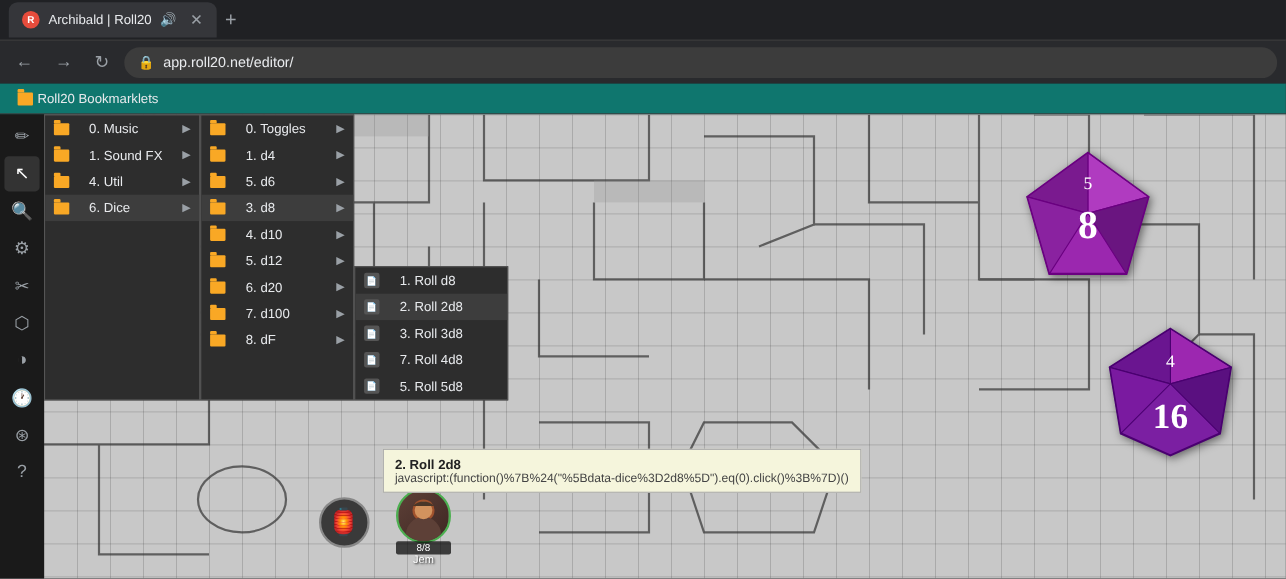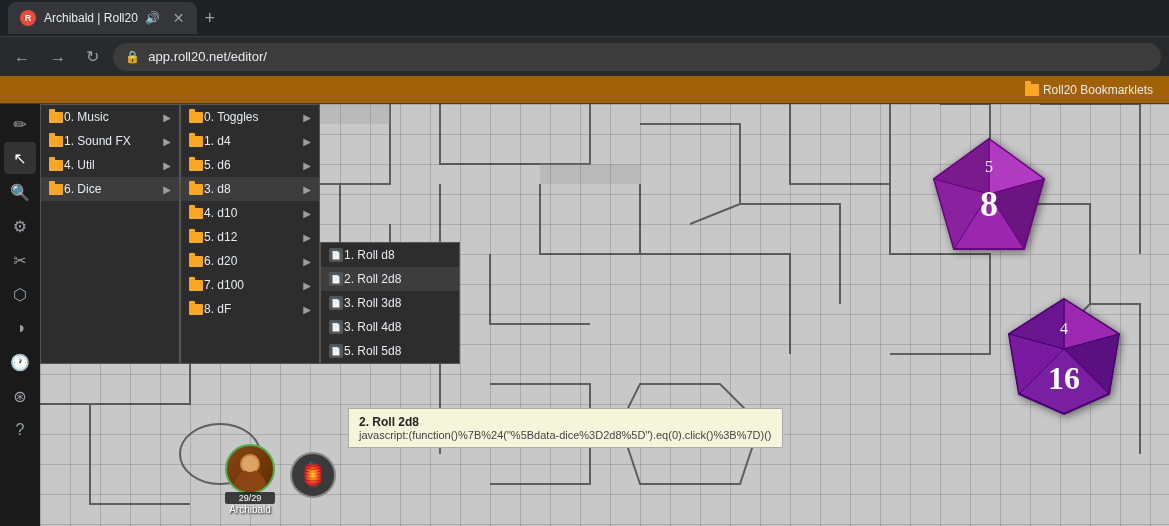--- a/index.html
+++ b/index.html
@@ -11,21 +11,21 @@
     .tab-sound { color: #9aa0a6; font-size: 12px; cursor: pointer; }
     .tab-close { color: #9aa0a6; font-size: 14px; cursor: pointer; margin-left: 4px; }
     .new-tab-btn { color: #9aa0a6; font-size: 18px; cursor: pointer; padding: 4px; }
 
     .nav-bar { display: flex; align-items: center; height: 40px; background: #292a2d; padding: 0 8px; gap: 8px; border-top: 1px solid #3c3c3c; }
     .nav-btn { color: #9aa0a6; font-size: 16px; cursor: pointer; padding: 4px 6px; border-radius: 50%; }
     .address-bar { flex: 1; background: #3c3c3c; border-radius: 20px; height: 28px; display: flex; align-items: center; padding: 0 12px; gap: 8px; }
     .address-icon { color: #9aa0a6; font-size: 12px; }
     .address-text { color: #e8eaed; font-size: 13px; }
 
-    .bookmarks-bar { display: flex; align-items: center; height: 28px; background: #a16207; padding: 0 8px; border-bottom: 1px solid #3c3c3c; justify-content: flex-end; }
+    .bookmarks-bar { display: flex; align-items: center; height: 28px; background: #0f766e; padding: 0 8px; border-bottom: 1px solid #3c3c3c; }
     .bookmark-item { display: flex; align-items: center; gap: 4px; padding: 2px 8px; color: #e8eaed; font-size: 12px; cursor: pointer; border-radius: 4px; }
     .bookmark-folder { width: 14px; height: 12px; background: #f9a825; border-radius: 1px; position: relative; }
     .bookmark-folder::before { content: ''; position: absolute; top: -3px; left: 0; width: 6px; height: 3px; background: #f9a825; border-radius: 1px 1px 0 0; }
 
     
     .main-content { display: flex; width: 100%; height: calc(526px - 104px); position: relative; }
 
     
     .game-canvas { flex: 1; background: #c8c8c8; position: relative; overflow: hidden; }
     .grid-bg {
@@ -40,21 +40,21 @@
 
     
     .left-toolbar { width: 40px; background: #1a1a1a; display: flex; flex-direction: column; align-items: center; padding-top: 4px; gap: 2px; z-index: 10; position: absolute; left: 0; top: 0; bottom: 0; }
     .toolbar-btn { width: 32px; height: 32px; display: flex; align-items: center; justify-content: center; color: #9aa0a6; font-size: 16px; cursor: pointer; border-radius: 4px; }
     .toolbar-btn:hover, .toolbar-btn.active { background: #333; color: white; }
 
     
     .dropdown-overlay { position: absolute; top: 0; left: 40px; z-index: 100; display: flex; }
 
     .menu-panel { background: #2d2d2d; border: 1px solid #555; min-width: 140px; }
-    .menu-item { display: flex; align-items: center; gap: 1px; padding: 5px 8px; color: #e8eaed; font-size: 12px; cursor: pointer; white-space: nowrap; }
+    .menu-item { display: flex; align-items: center; gap: 18px; padding: 5px 8px; color: #e8eaed; font-size: 12px; cursor: pointer; white-space: nowrap; }
     .menu-item:hover, .menu-item.active { background: #3d3d3d; }
     .menu-item .folder-icon { width: 14px; height: 11px; background: #f9a825; border-radius: 1px; position: relative; flex-shrink: 0; }
     .menu-item .folder-icon::before { content: ''; position: absolute; top: -3px; left: 0; width: 6px; height: 3px; background: #f9a825; border-radius: 1px 1px 0 0; }
     .menu-item .arrow { margin-left: auto; color: #9aa0a6; font-size: 10px; }
     .menu-item .bookmark-icon { width: 14px; height: 14px; background: #555; border-radius: 2px; flex-shrink: 0; display: flex; align-items: center; justify-content: center; font-size: 8px; color: #9aa0a6; }
 
     
     .tooltip-box { position: absolute; left: 348px; top: 304px; background: #f5f5dc; border: 1px solid #aaa; padding: 6px 10px; z-index: 200; max-width: 440px; }
     .tooltip-title { font-size: 12px; font-weight: bold; color: #222; }
     .tooltip-url { font-size: 11px; color: #444; word-break: break-all; }
@@ -172,32 +172,34 @@
         <polygon points="65,5 120,40 110,100 65,120 20,100 10,40" fill="#7b1fa2" stroke="#4a0070" stroke-width="2"></polygon>
         <polygon points="65,5 120,40 65,55" fill="#9c27b0" stroke="#4a0070" stroke-width="1"></polygon>
         <polygon points="65,5 10,40 65,55" fill="#6a1590" stroke="#4a0070" stroke-width="1"></polygon>
         <polygon points="10,40 20,100 65,55" fill="#7a1aa0" stroke="#4a0070" stroke-width="1"></polygon>
         <polygon points="120,40 110,100 65,55" fill="#5a1080" stroke="#4a0070" stroke-width="1"></polygon>
         <text x="65" y="95" text-anchor="middle" fill="white" font-size="32" font-weight="bold" font-family="serif">16</text>
         <text x="65" y="40" text-anchor="middle" fill="white" font-size="16" font-family="serif">4</text>
       </svg>
     </div>
 
-    <div style="position:absolute; left:185px; top:340px; text-align:center;">
-      <div style="width:50px; height:50px; border-radius:50%; background: linear-gradient(135deg, #8B4513, #5C2E00); border:2px solid #4caf50; overflow:hidden; display:flex; align-items:center; justify-content:center;">
+
+    <div style="position:absolute; left:320px; top:340px; text-align:center;">
+      <div style="width:50px; height:50px; border-radius:50%; background: linear-gradient(135deg, #5d4037, #3e2723); border:2px solid #4caf50; overflow:hidden; display:flex; align-items:center; justify-content:center;">
         <svg width="46" height="46" viewBox="0 0 46 46">
-          <circle cx="23" cy="18" r="10" fill="#c68642"></circle>
-          <circle cx="23" cy="40" r="16" fill="#8B4513"></circle>
-          <circle cx="23" cy="18" r="8" fill="#dda565"></circle>
+          <circle cx="23" cy="18" r="10" fill="#a0522d"></circle>
+          <circle cx="23" cy="40" r="16" fill="#5d4037"></circle>
+          <circle cx="23" cy="18" r="8" fill="#d2935e"></circle>
+
+          <path d="M13,14 Q23,6 33,14" fill="#4a3728" stroke="none"></path>
         </svg>
       </div>
-      <div style="background:rgba(0,0,0,0.7);color:white;font-size:9px;padding:1px 3px;border-radius:2px;margin-top:-2px;">29/29</div>
-      <div style="color:white;font-size:10px;text-shadow:1px 1px 2px black;">Archibald</div>
-    </div>
-
+      <div style="background:rgba(0,0,0,0.7);color:white;font-size:9px;padding:1px 3px;border-radius:2px;margin-top:-2px;">8/8</div>
+      <div style="color:white;font-size:10px;text-shadow:1px 1px 2px black;">Jem</div>
+    </div>
 
     <div style="position:absolute; left:250px; top:348px; text-align:center;">
       <div style="width:46px; height:46px; border-radius:50%; background:#3a3a3a; border:2px solid #888; overflow:hidden; display:flex; align-items:center; justify-content:center;">
         <span style="font-size:24px;">🏮</span>
       </div>
     </div>
   </div>
 
   <div class="dropdown-overlay" style="position:absolute; left:40px; top:0; z-index:100;">
 
@@ -280,21 +282,21 @@
       <div class="menu-item active">
         <div class="bookmark-icon">📄</div>
         <span>2. Roll 2d8</span>
       </div>
       <div class="menu-item">
         <div class="bookmark-icon">📄</div>
         <span>3. Roll 3d8</span>
       </div>
       <div class="menu-item">
         <div class="bookmark-icon">📄</div>
-        <span>3. Roll 4d8</span>
+        <span>7. Roll 4d8</span>
       </div>
       <div class="menu-item">
         <div class="bookmark-icon">📄</div>
         <span>5. Roll 5d8</span>
       </div>
     </div>
   </div>
 
   <div class="tooltip-box">
     <div class="tooltip-title">2. Roll 2d8</div>

